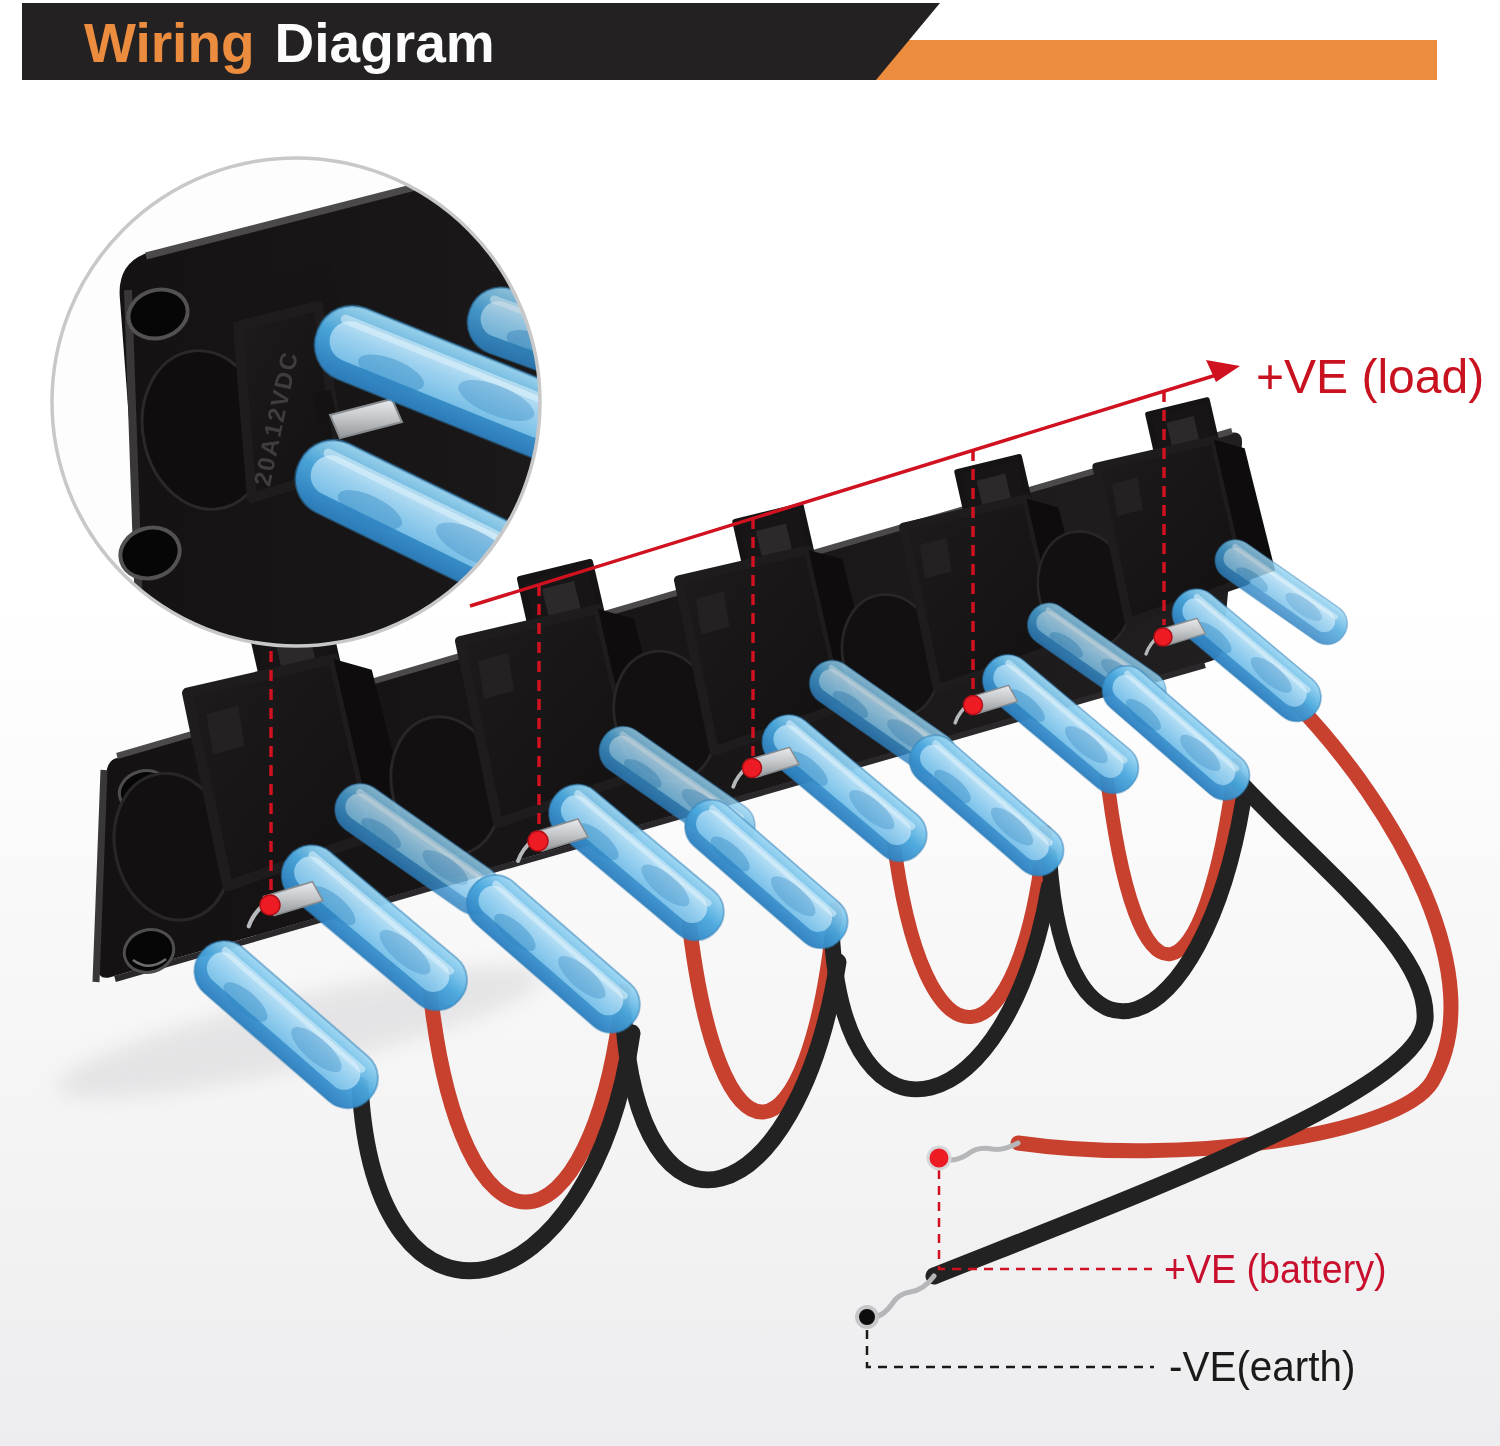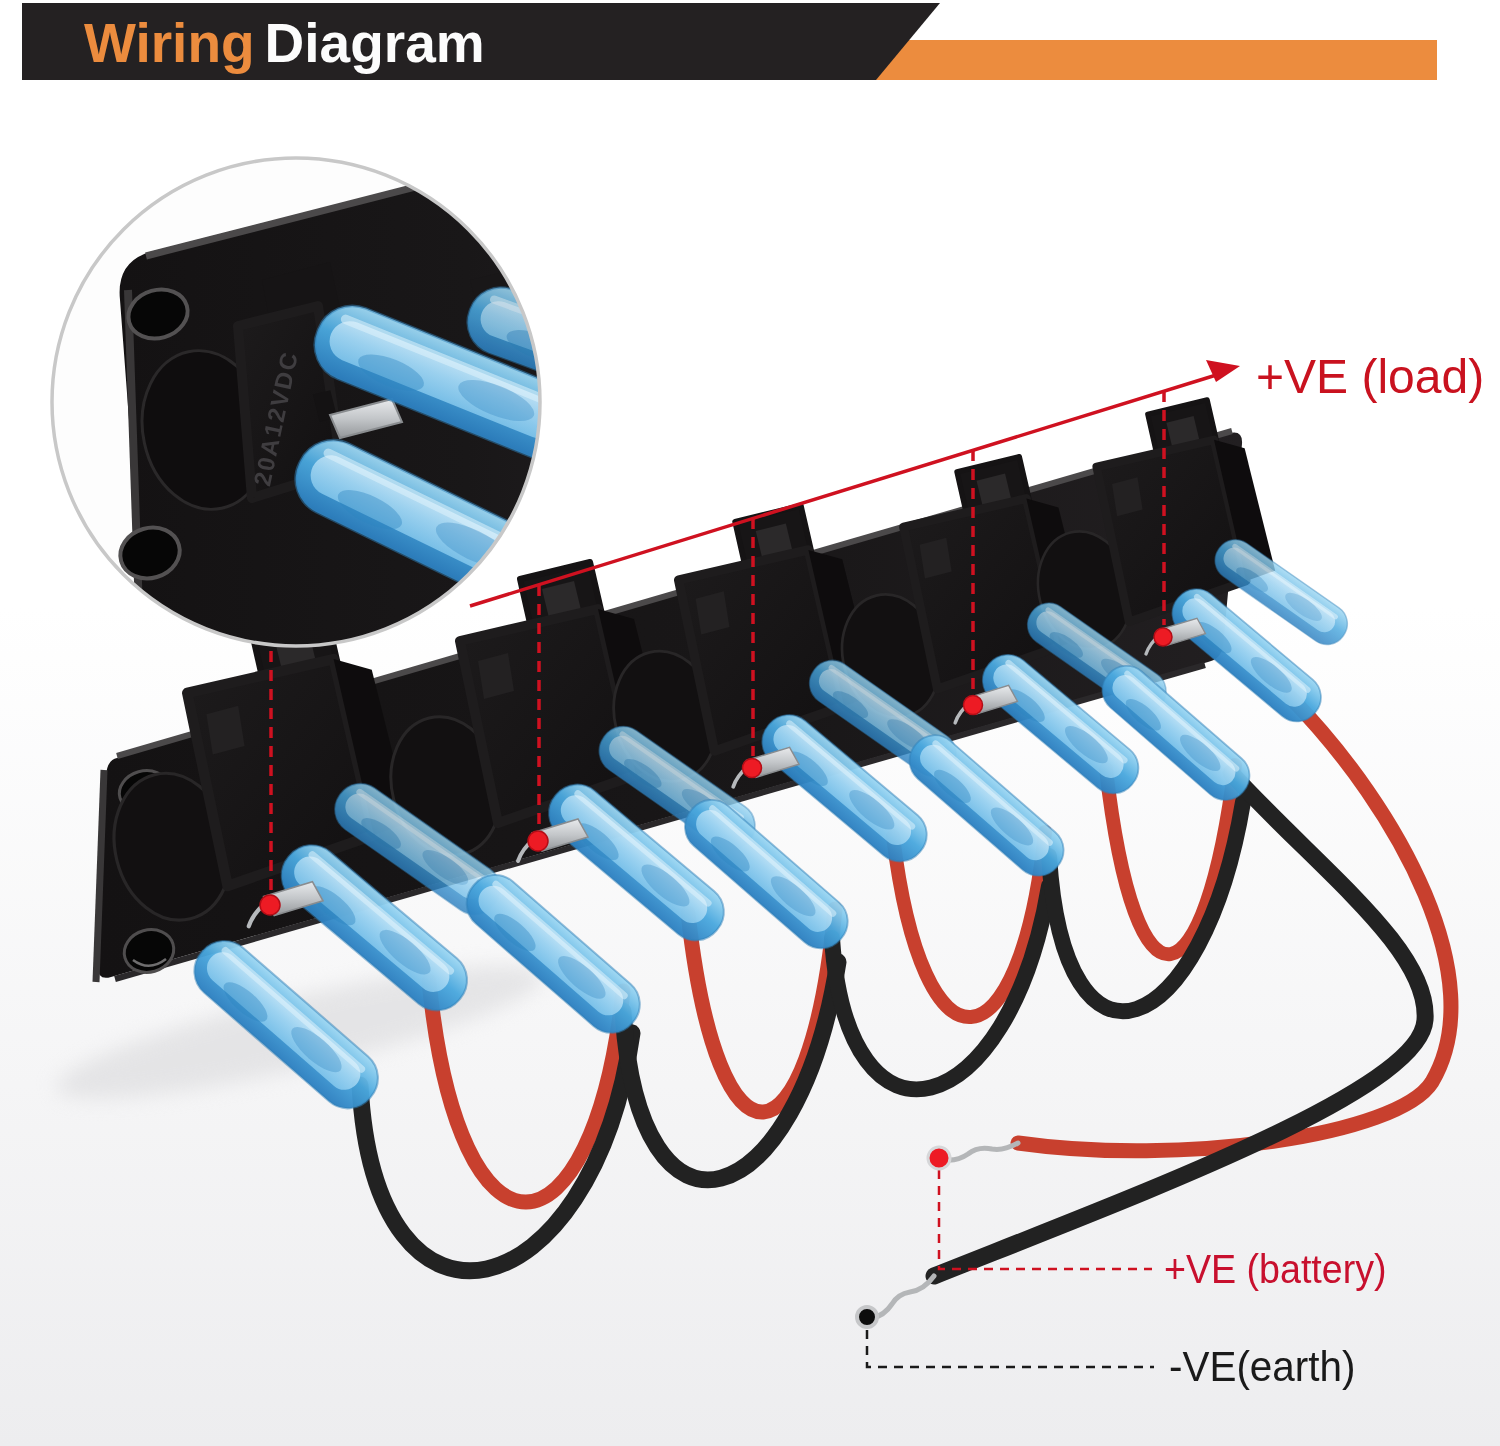--- a/index.html
+++ b/index.html
@@ -17,21 +17,21 @@
   .banner{
     position:absolute;left:22px;top:3px;width:918px;height:77px;
     background:#242122;
     clip-path:polygon(0 0,100% 0,calc(100% - 64px) 100%,0 100%);
   }
   .banner h1{
     margin:0;padding:10px 0 0 62px;font-size:55px;line-height:60px;
     font-weight:800;letter-spacing:0;white-space:nowrap;
   }
   .banner .hl{color:#EC8C3E;}
-  .banner .rest{color:#FCFCFC;margin-left:10px;text-align:center;}
+  .banner .rest{color:#FCFCFC;margin-left:20px;text-align:center;}
   
   #scene{position:absolute;left:0;top:0;}
   
   .label{position:absolute;white-space:nowrap;line-height:1.05;}
   .label-load{left:1256px;top:352px;font-size:48px;color:#C9121F;}
   .label-battery{
     left:1164px;top:1248px;font-size:40px;color:#C8102E;
     transform:scaleX(.94);transform-origin:left center;
   }
   .label-earth{

